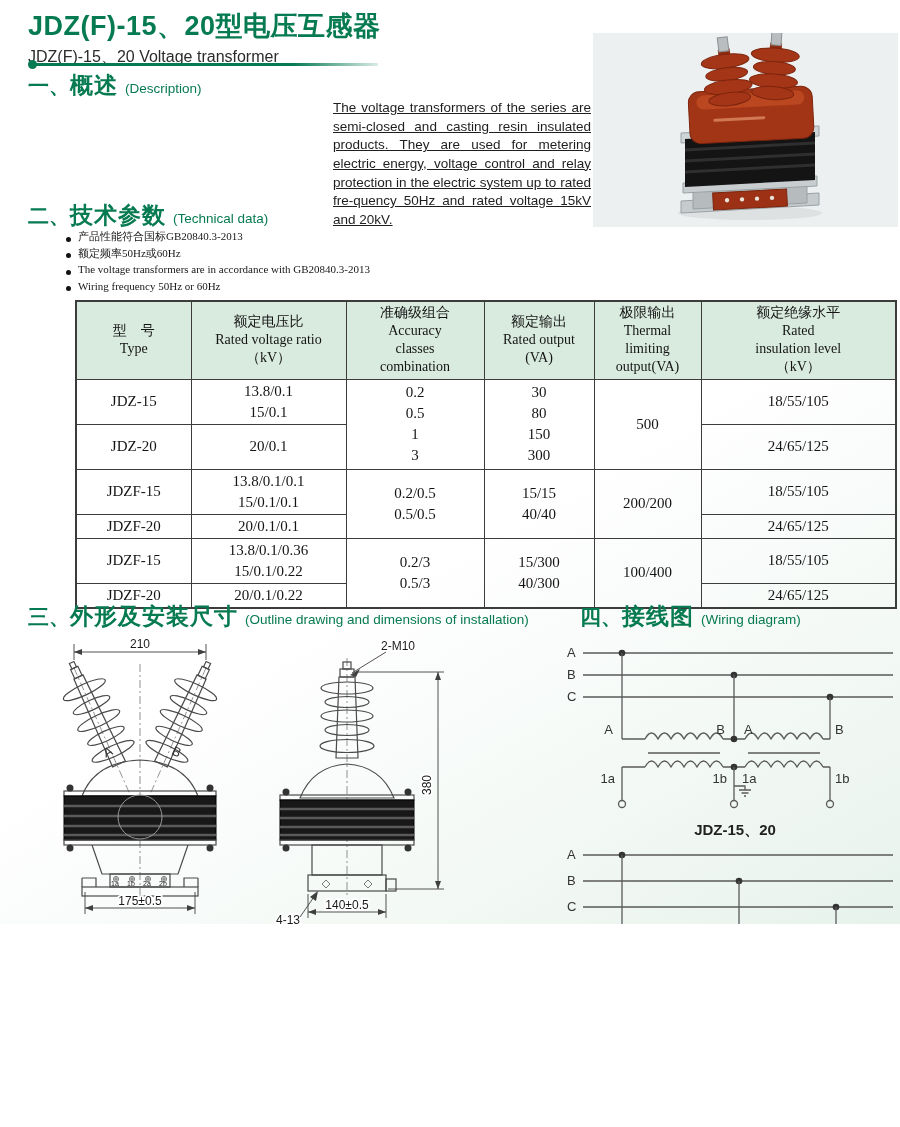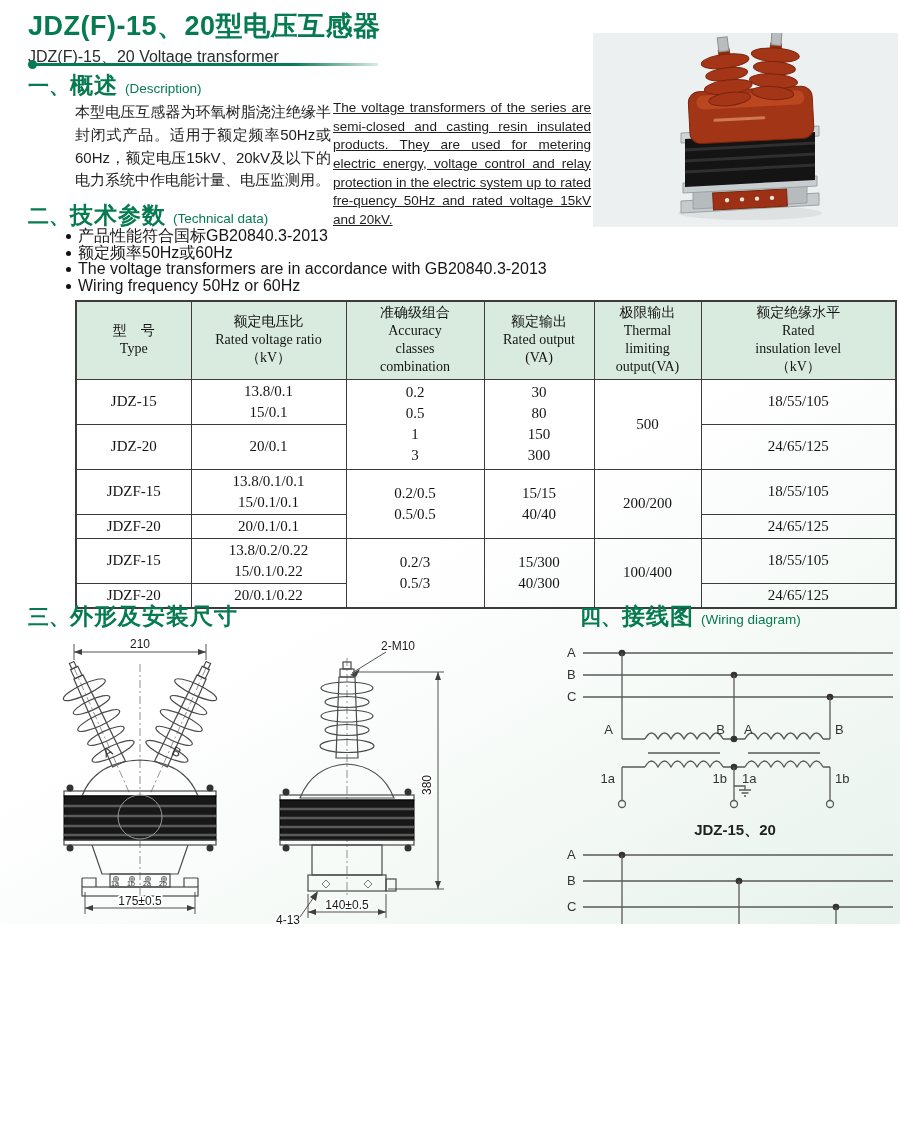--- a/index.html
+++ b/index.html
@@ -25,21 +25,21 @@
   
   .desc-cn { position:absolute; left:75px; top:101px; width:256px; font-size:15px; line-height:1.52;
              text-align:justify; color:#1e1e1e; }
   .desc-en { position:absolute; left:333px; top:99px; width:258px; font-size:13.5px; line-height:1.38;
              text-align:justify; color:#1e1e1e;text-decoration:underline; }
 
   .photo { position:absolute; left:593px; top:33px; width:305px; height:194px; background:#edf0f1; }
 
   
   .bullets { position:absolute; left:66px; top:228px; width:560px; }
-  .bullet { display:flex; align-items:flex-start; font-size:16px; line-height:16.5px; color:#161616; }
+  .bullet { display:flex; align-items:center; font-size:11px; line-height:16.5px; color:#161616;font-family:Liberation Serif, serif; }
   .bullet .dot { flex:0 0 5px; width:5px; height:5px; border-radius:50%; background:#111; margin:6px 7px 0 0; }
 
   
   table.spec { position:absolute; left:75px; top:300px; width:820px; border-collapse:collapse;
                font-family:"Liberation Serif","DejaVu Serif",serif; color:#141414;
                border:2px solid #3c3c3c; table-layout:fixed; }
   table.spec th, table.spec td { border:1px solid #3c3c3c; text-align:center; vertical-align:middle;
                white-space:pre-line; padding:1px 2px; }
   table.spec th { background:#d9ebdf; font-weight:normal; font-size:14px; line-height:1.28; height:78px; }
   table.spec td { font-size:15px; line-height:1.4; }
@@ -72,21 +72,20 @@
     <span class="dot"></span>
     <span class="bar"></span>
   </div>
 
   <div class="sec" style="left:28px; top:70px;">
     <span class="num">一、</span>
     <span class="cn">概述</span>
     <span class="en">(Description)</span>
   </div>
 
-  <div class="desc-cn">本型电压互感器为环氧树脂浇注绝缘半封闭式产品。适用于额定频率50Hz或60Hz，额定电压15kV、20kV及以下的电力系统中作电能计量、电压监测用。</div>
   <div class="desc-en">The voltage transformers of the series are semi-closed and casting resin insulated products. They are used for metering electric energy, voltage control and relay protection in the electric system up to rated fre-quency 50Hz and rated voltage 15kV and 20kV.</div>
 
   <div class="photo">
     <svg viewBox="0 0 305 194" width="305" height="194" style="position:static">
       <ellipse cx="157" cy="180" rx="72" ry="7" fill="#dde1e2"></ellipse>
       <g>
         <polygon points="88,168 226,160 226,172 88,180" fill="#c6cbcd" stroke="#9aa2a4" stroke-width="1"></polygon>
         <polygon points="100,158 214,152 214,170 100,176" fill="#b6bbbd" stroke="#9aa2a4" stroke-width="1"></polygon>
         <g transform="rotate(-3 157 166)">
           <rect x="120" y="158" width="74" height="17" fill="#9c3115" stroke="#7c250e"></rect>
@@ -215,40 +214,41 @@
         <td rowspan="2">200/200</td>
         <td>18/55/105</td>
       </tr>
       <tr class="hD">
         <td>JDZF-20</td>
         <td>20/0.1/0.1</td>
         <td>24/65/125</td>
       </tr>
       <tr class="hE">
         <td>JDZF-15</td>
-        <td>13.8/0.2/0.22
+        <td>13.8/0.1/0.36
 15/0.1/0.22</td>
         <td rowspan="2">0.2/3
 0.5/3</td>
         <td rowspan="2">15/300
 40/300</td>
         <td rowspan="2">100/400</td>
         <td>18/55/105</td>
       </tr>
       <tr class="hF">
         <td>JDZF-20</td>
         <td>20/0.1/0.22</td>
         <td>24/65/125</td>
       </tr>
     </tbody>
   </table>
 
   <div class="sec" style="left:28px; top:601px;">
     <span class="num">三、</span>
     <span class="cn">外形及安装尺寸</span>
+    <span class="en">(Outline drawing and dimensions of installation)</span>
   </div>
   <div class="sec" style="left:580px; top:601px;">
     <span class="num">四、</span>
     <span class="cn">接线图</span>
     <span class="en">(Wiring diagram)</span>
   </div>
 
   <svg viewBox="0 0 240 296" width="240" height="296" style="left:20px; top:634px;">
     <g>
       <path class="dim" d="M54,10 V26 M186,10 V26 M54,18 H186"></path>

